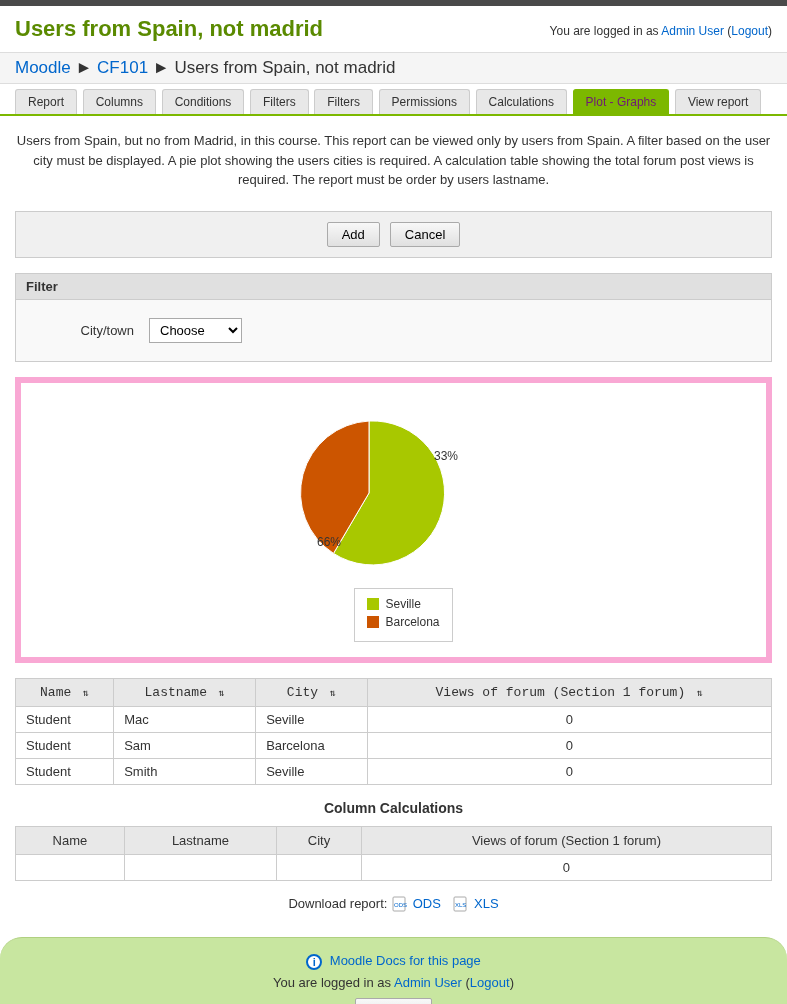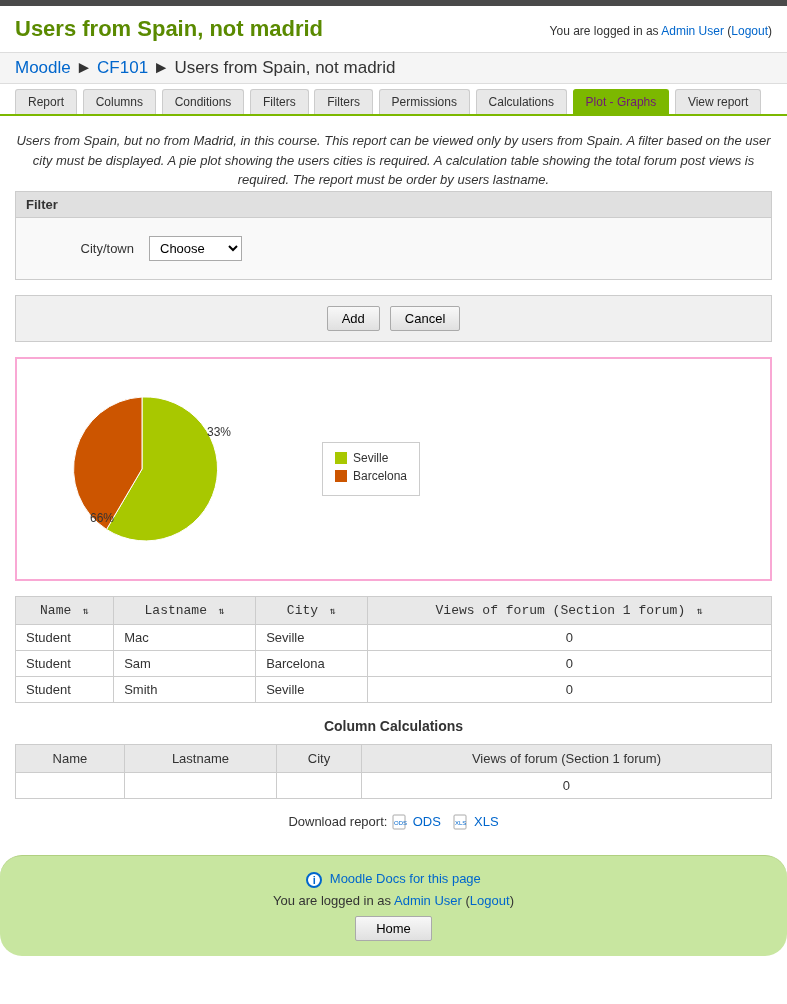--- a/index.html
+++ b/index.html
@@ -21,36 +21,36 @@
 
     
     #nav-tabs { background: #fff; padding: 5px 15px 0; border-bottom: 2px solid #7cb800; }
     .nav-tab { display: inline-block; padding: 5px 12px; background: #e8e8e8; border: 1px solid #ccc; border-bottom: none; margin-right: 2px; cursor: pointer; font-size: 12px; text-decoration: none; color: #333; border-radius: 3px 3px 0 0; }
     .nav-tab.active { background: #7cb800; color: #701a75; border-color: #7cb800; }
 
     
     #main-content { padding: 15px; }
 
     
-    #description { font-size: 13px; color: #333; text-align: center; margin-bottom: 1px; line-height: 1.5; font-style: italic; }
+    #description { font-size: 13px; color: #333; text-align: center; margin-bottom: 21px; line-height: 1.5; }
 
     
     #filter-section { border: 1px solid #ccc; background: #f9f9f9; margin-bottom: 15px; }
     #filter-header { background: #e0e0e0; padding: 5px 10px; font-weight: bold; font-size: 13px; border-bottom: 1px solid #ccc; }
     #filter-body { padding: 10px; }
     .filter-row { display: flex; align-items: center; padding: 8px; }
     .filter-label { width: 100px; text-align: right; margin-right: 15px; font-size: 13px; }
     .filter-select { padding: 3px 6px; border: 1px solid #aaa; background: #fff; font-size: 13px; min-width: 80px; }
 
     
     #button-row { display: flex; justify-content: center; gap: 10px; padding: 10px; background: #f0f0f0; border: 1px solid #ccc; margin-bottom: 15px; }
     .btn { padding: 4px 14px; border: 1px solid #aaa; background: linear-gradient(to bottom, #f8f8f8, #e0e0e0); cursor: pointer; font-size: 13px; border-radius: 2px; }
 
     
-    #chart-area { border: 2px solid #f9a8d4; margin-bottom: 15px; padding: 15px; display: flex; align-items: center; background: #fff; }
+    #chart-area { border: 6px solid #f9a8d4; margin-bottom: 15px; padding: 15px; display: flex; align-items: center; background: #fff; flex-direction: column; }
     #pie-chart-container { position: relative; width: 270px; height: 190px; }
     #chart-legend { margin-left: 20px; border: 1px solid #ccc; padding: 8px 12px; font-size: 12px; background: #fff; }
     .legend-item { display: flex; align-items: center; margin-bottom: 4px; }
     .legend-color { width: 12px; height: 12px; margin-right: 6px; }
 
     
     #data-table { width: 100%; border-collapse: collapse; margin-bottom: 15px; }
     #data-table th { background: #e8e8e8; border: 1px solid #ccc; padding: 6px 10px; font-size: 13px; font-weight: normal; }
     #data-table td { border: 1px solid #ccc; padding: 5px 10px; font-size: 13px; }
     #data-table th.sortable { cursor: pointer; font-family: Liberation Mono, monospace; }
@@ -106,38 +106,38 @@
   <a class="nav-tab">Filters</a>
   <a class="nav-tab">Permissions</a>
   <a class="nav-tab">Calculations</a>
   <a class="nav-tab active">Plot - Graphs</a>
   <a class="nav-tab">View report</a>
 </div>
 
 <div id="main-content">
 
   <p id="description">Users from Spain, but no from Madrid, in this course. This report can be viewed only by users from Spain. A filter based on the user city must be displayed. A pie plot showing the users cities is required. A calculation table showing the total forum post views is required. The report must be order by users lastname.</p>
+
+  <div id="button-row">
+    <button class="btn">Add</button>
+    <button class="btn">Cancel</button>
+  </div>
 
   <div id="filter-section">
     <div id="filter-header">Filter</div>
     <div id="filter-body">
       <div class="filter-row">
         <span class="filter-label">City/town</span>
         <select class="filter-select">
           <option>Choose</option>
           <option>Seville</option>
           <option>Barcelona</option>
         </select>
       </div>
     </div>
-  </div>
-
-  <div id="button-row">
-    <button class="btn">Add</button>
-    <button class="btn">Cancel</button>
   </div>
 
   <div id="chart-area">
     <div id="pie-chart-container">
       <svg id="pie-svg" viewBox="0 0 230 180">
 
         <path d="M110,95 L110,23 A72,72 0 1,1 74.5,155.4 Z" fill="#a8c800" stroke="#fff" stroke-width="1"></path>
 
         <path d="M110,95 L74.5,155.4 A72,72 0 0,1 110,23 Z" fill="#cc5500" stroke="#fff" stroke-width="1"></path>
 

